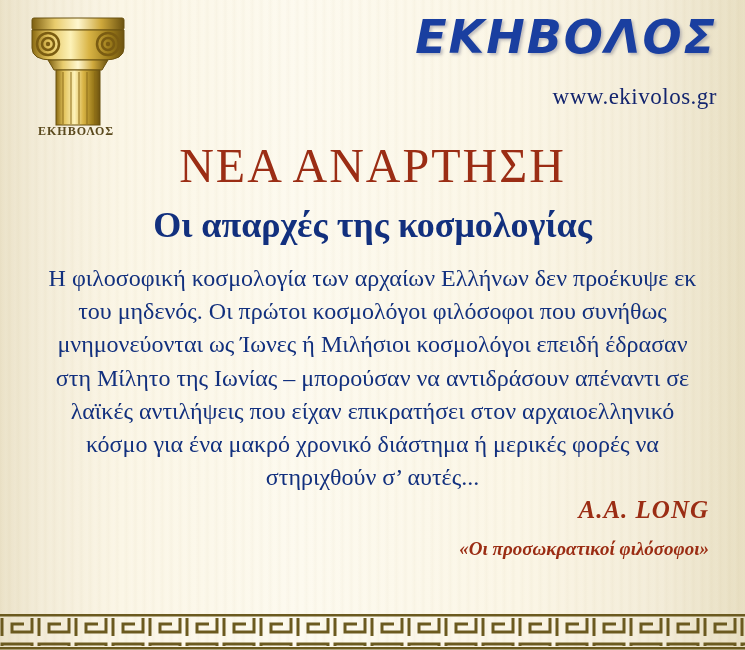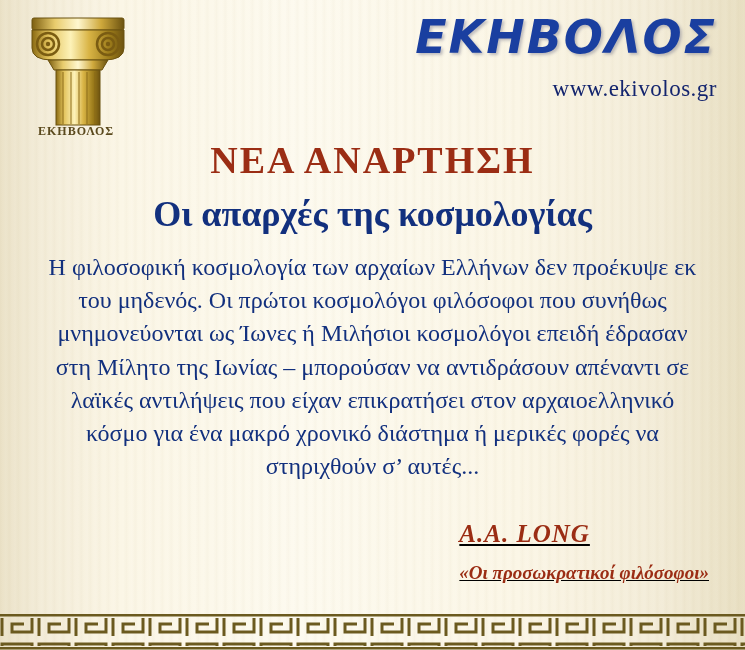--- a/index.html
+++ b/index.html
@@ -67,41 +67,41 @@
     font-family: "DejaVu Sans", sans-serif;
     font-size: 46px;
     font-weight: bold;
     font-style: italic;
     letter-spacing: 2px;
     color: #1a3fa0;
     text-shadow: 2px 2px 3px rgba(120,120,140,0.45);
     line-height: 1;
   }
   .brand-url {
-    margin-top: 16px;
+    margin-top: 24px;
     font-family: "Liberation Serif", serif;
     font-size: 23px;
     color: #14256e;
     letter-spacing: 0.5px;
   }
 
   
   .content {
     position: absolute;
     left: 0;
     right: 0;
     top: 140px;
     text-align: center;
     padding: 0 28px;
     box-sizing: border-box;
   }
   .headline {
     font-family: "Liberation Serif", serif;
-    font-size: 38px;
-    font-weight: bold;
+    font-size: 48px;
+    font-weight: normal;
     color: #9b2d14;
     letter-spacing: 2px;
     margin: 0 0 12px 0;
     line-height: 1.1;
   }
   .subtitle {
     font-family: "Liberation Serif", serif;
     font-size: 36px;
     font-weight: bold;
     color: #12307e;
@@ -113,22 +113,22 @@
     font-size: 24px;
     color: #12307e;
     line-height: 1.38;
     margin: 0 auto;
     max-width: 660px;
     text-align: center;
   }
   .attribution {
     position: absolute;
     right: 36px;
-    top: 520px;
-    text-decoration: underline;
+    top: 496px;
+    text-align: right;
   }
   .author {
     font-family: "Liberation Serif", serif;
     font-style: italic;
     font-weight: bold;
     font-size: 25px;
     color: #9b2d14;
     letter-spacing: 1px;
   }
   .work {

